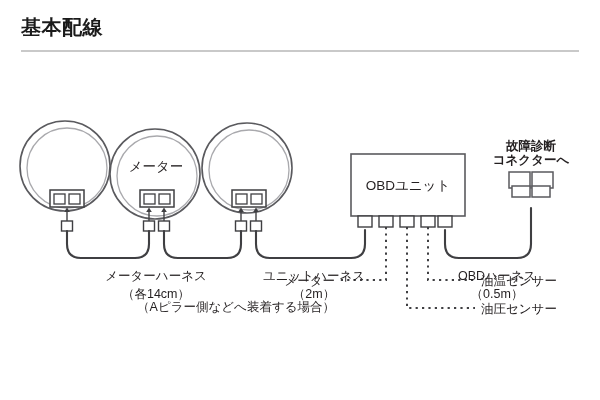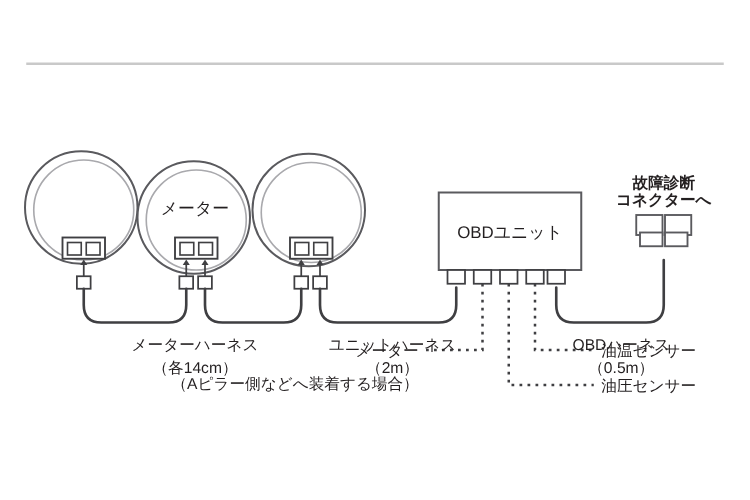--- a/index.html
+++ b/index.html
@@ -69,20 +69,21 @@
   .lbl-12 { font-size: 12.5px; }
   .lbl-13 { font-size: 13.5px; }
   .lbl-bold { font-weight: bold; }
 </style>
 </head>
 <body>
 
 <div id="page">
 
   <div class="header">
+    <div class="page-title">基本配線</div>
     <div class="title-rule"></div>
   </div>
 
   <div class="diagram-wrap">
     <svg class="diagram" viewBox="0 0 600 342" xmlns="http://www.w3.org/2000/svg">
 
       <g>
         <circle cx="65" cy="108" r="45" fill="#ffffff" stroke="#5a5a5e" stroke-width="1.6"></circle>
         <circle cx="67" cy="110" r="40" fill="#ffffff" stroke="#a9a9ad" stroke-width="1.3"></circle>
 

